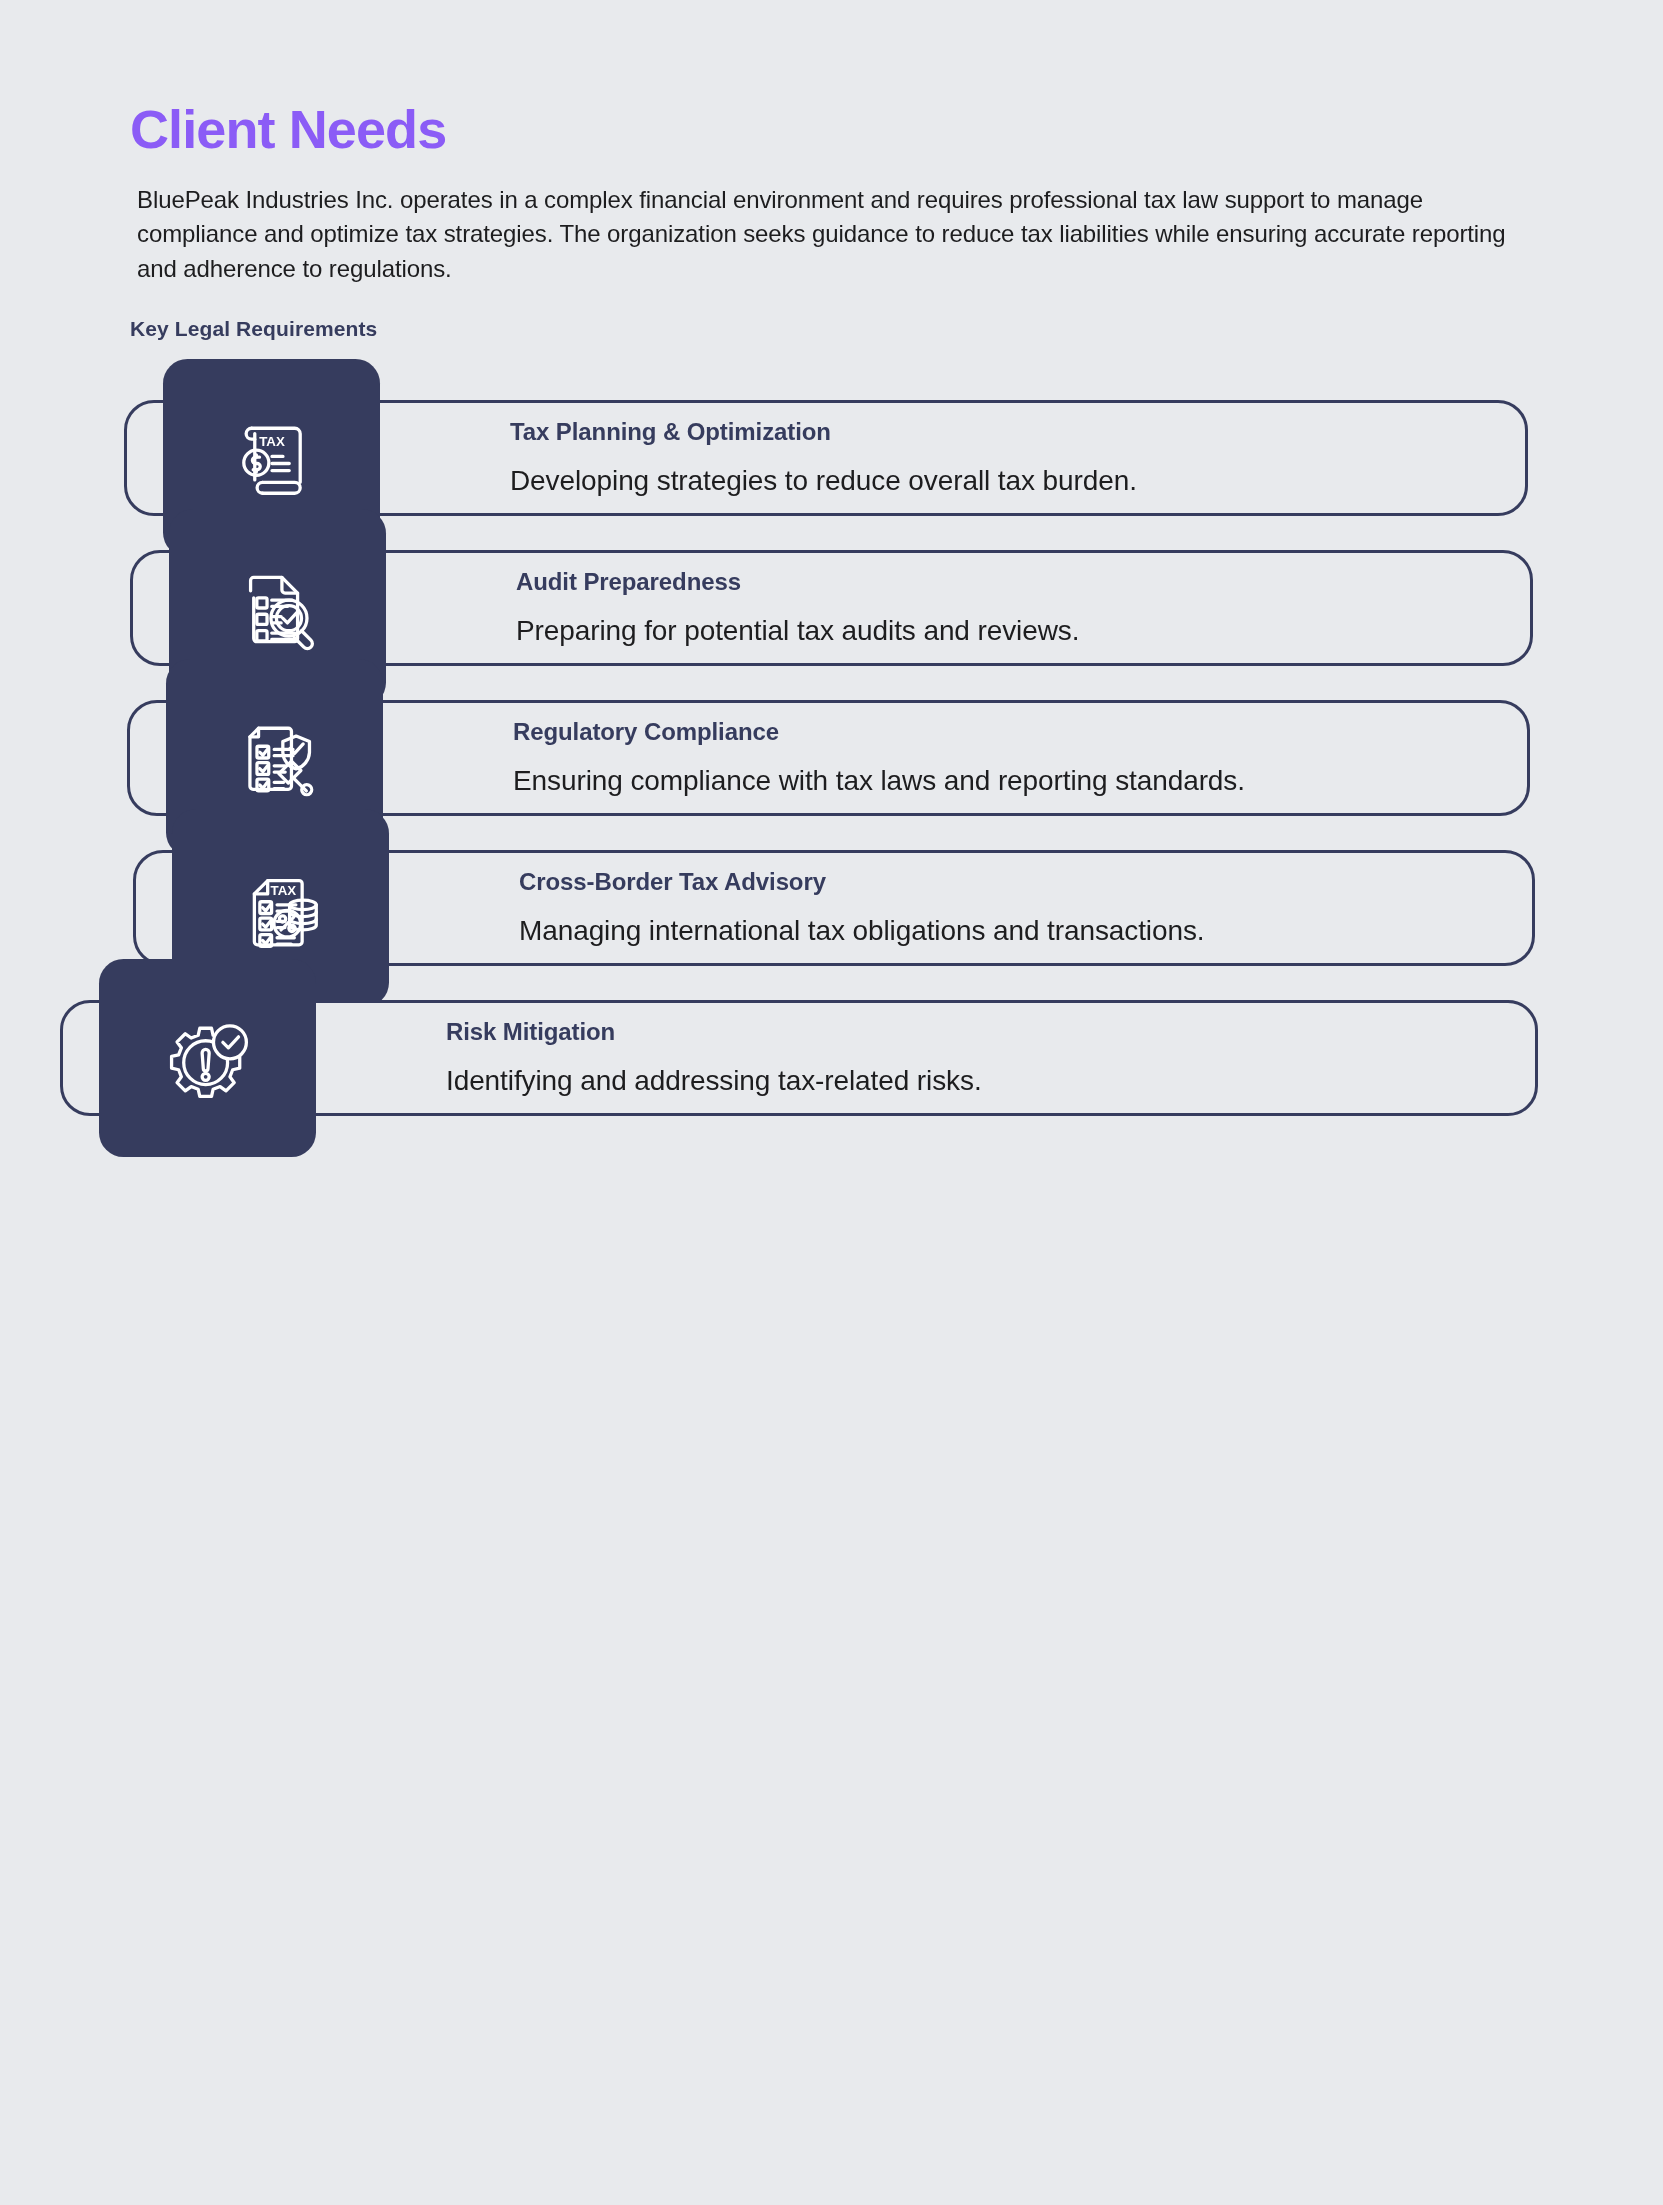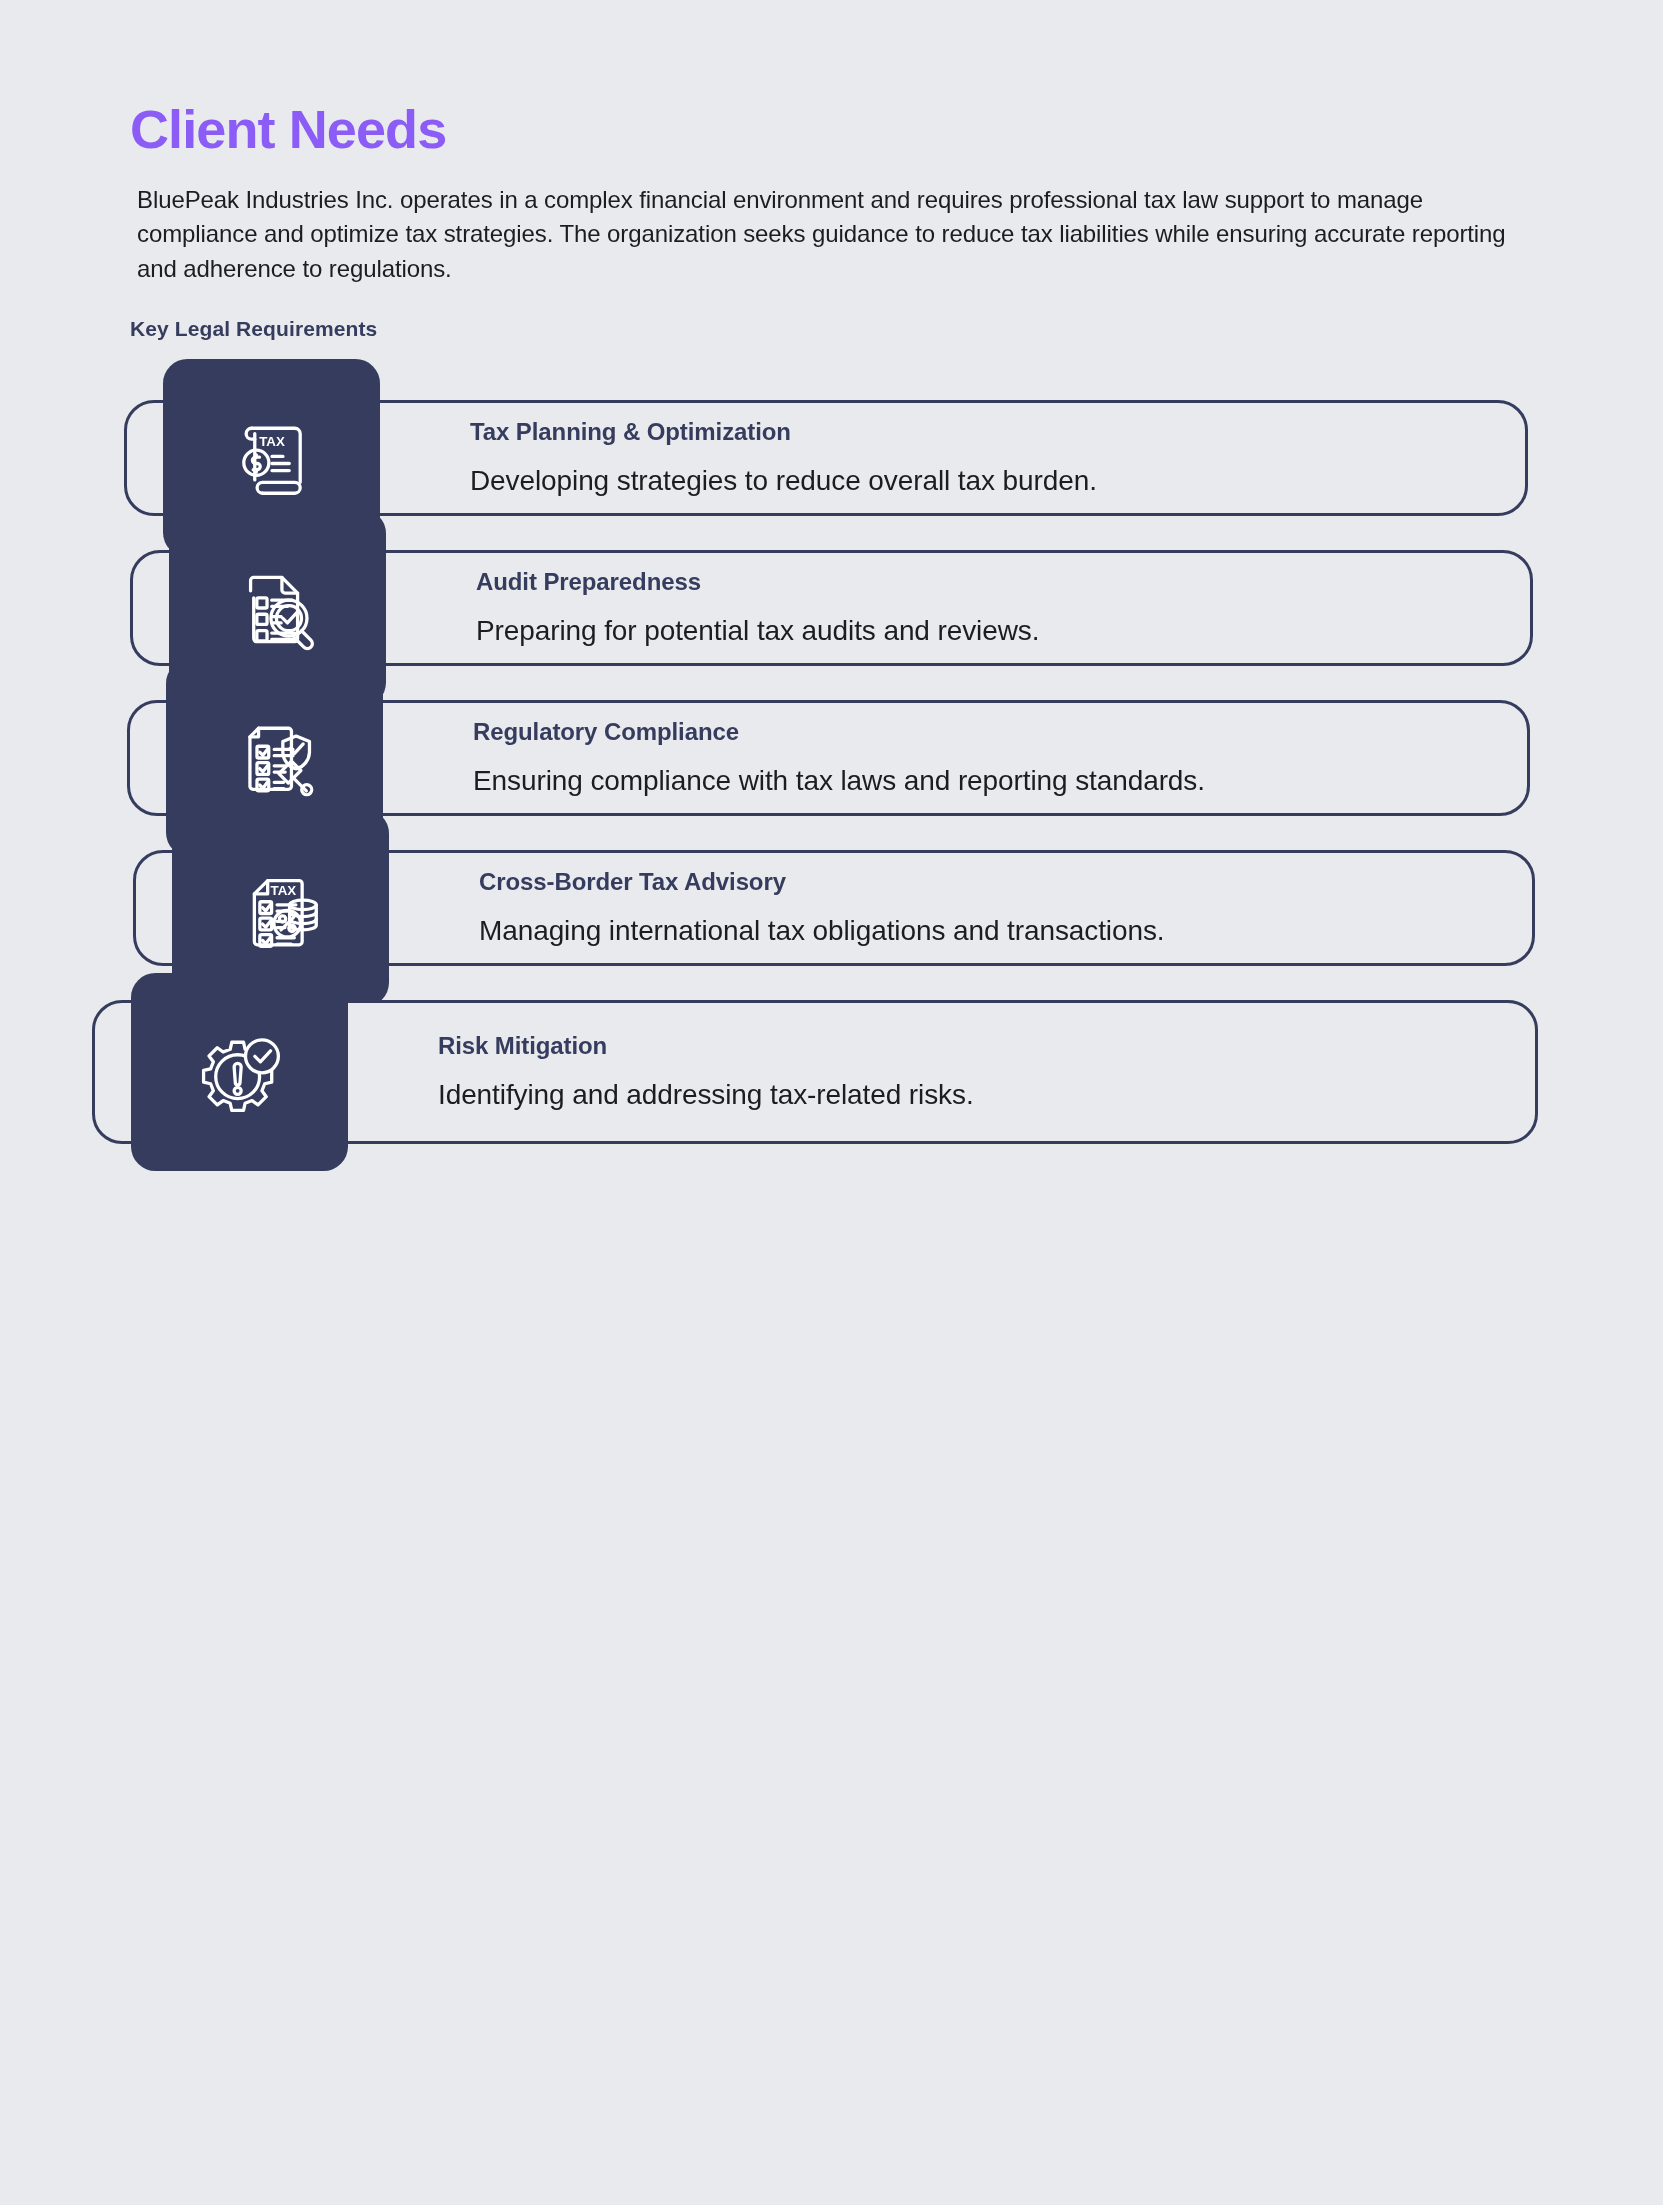--- a/index.html
+++ b/index.html
@@ -74,28 +74,29 @@
     display: flex;
     align-items: center;
     height: 115px;
     padding: 0;
   }
 
   .card-1 { margin: 0 135px 0 124px; height: 116px; }
   .card-2 { margin: 34px 133px 0 127px; height: 116px; }
   .card-3 { margin: 34px 130px 0 130px; height: 116px; }
   .card-4 { margin: 34px 128px 0 133px; height: 116px; }
-  .card-5 { margin: 34px 125px 0 92px; height: 144px; }
+  .card-5 { margin: 34px 125px 0 60px; height: 116px; }
 
   .card-inner {
     display: flex;
     align-items: center;
     width: 100%;
     height: 100%;
     padding: 0 0 0 0;
+    gap: 40px;
   }
 
   .icon-tile {
     flex: 0 0 auto;
     width: 217px;
     height: 198px;
     margin-left: 36px;
     background: #363c5e;
     border-radius: 24.5px;
     display: flex;

